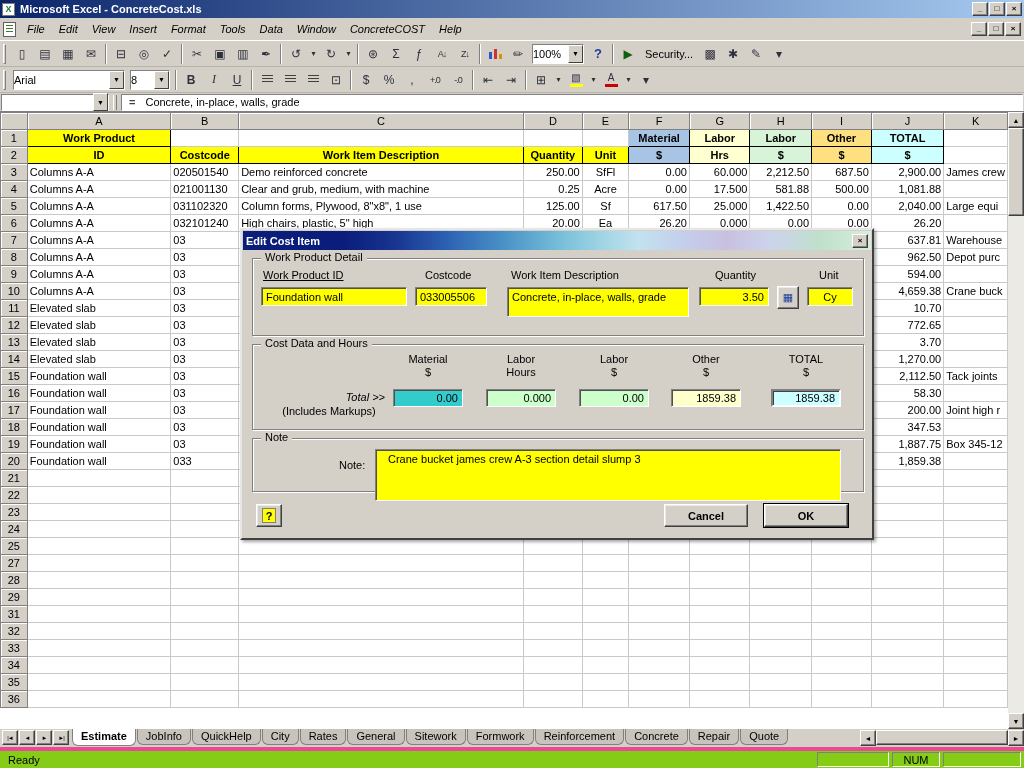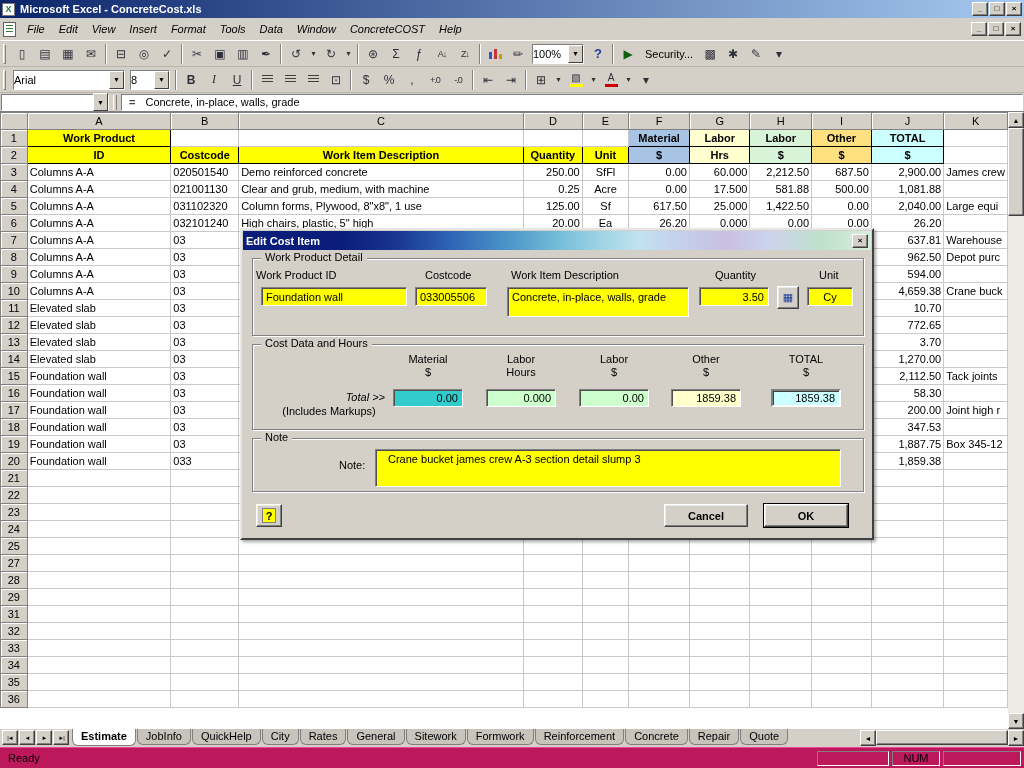--- a/index.html
+++ b/index.html
@@ -77,21 +77,21 @@
 .tabbar{position:absolute;left:0;top:729px;width:100%;height:18px;background:#d4d0c8;display:flex;align-items:flex-start;}
 .tabnav{display:flex;gap:1px;padding:1px 3px 0 2px;}
 .tabnav-btn{width:16px;height:15px;background:#d4d0c8;border:1px solid;border-color:#fff #404040 #404040 #fff;box-shadow:inset -1px -1px 0 #808080;font-size:6px;display:flex;align-items:center;justify-content:center;letter-spacing:-1px;}
 .tabs{display:flex;align-items:flex-start;overflow:hidden;}
 .tab{height:16px;padding:1px 8px 0;background:#c8c4bc;border:1px solid #808080;border-top:none;border-radius:0 0 6px 6px;margin-right:1px;white-space:nowrap;}
 .tab.active{background:#fff;font-weight:bold;height:17px;}
 .hscroll{margin-left:auto;display:flex;width:164px;padding-top:1px;flex:0 0 auto;}
 .hthumb{flex:1;height:15px;background:#d4d0c8;border:1px solid;border-color:#fff #404040 #404040 #fff;box-shadow:inset -1px -1px 0 #808080;}
 
 
-.statusbar{position:absolute;left:0;top:747px;width:100%;height:21px;background:#be185d;border-top:1px solid #ec4899;display:flex;align-items:center;padding:2px 3px;gap:3px;}
+.statusbar{position:absolute;left:0;top:747px;width:100%;height:21px;background:#84cc16;border-top:4px solid #ec4899;display:flex;align-items:center;padding:2px 3px;gap:3px;}
 .status-text{padding-left:5px;flex:1;}
 .spanel{height:15px;border:1px solid;border-color:#808080 #fff #fff #808080;padding:0 8px;display:flex;align-items:center;justify-content:center;}
 .sp1{width:72px;}.sp-num{width:48px;}.sp2{width:78px;}
 
 
 .dlg{position:absolute;left:196px;top:228px;width:634px;height:312px;background:#d4d0c8;border:2px solid;border-color:#e6e6e6 #404040 #404040 #e6e6e6;box-shadow:2px 2px 3px rgba(0,0,0,.35);margin-left:44px;}
 .dlg-title{height:19px;margin:1px;background:linear-gradient(to right,#0b1d7a 0%,#0b1d7a 16%,#173490 24%,#2e64b5 33%,#4b94c8 42%,#74bcd8 50%,#9fd4e4 57%,#c2e2ee 63%,#c4cfec 70%,#c9c0e0 77%,#ccd4ec 84%,#bfe0cc 92%,#d8eedd 100%);display:flex;align-items:center;padding:0 3px;}
 .dlg-title-text{color:#fff;font-weight:bold;}
 .dlg-close{margin-left:auto;}
 .group{position:absolute;border:1px solid #808080;box-shadow:inset 1px 1px 0 #fff,1px 1px 0 #fff;}
@@ -99,38 +99,38 @@
 .flabel{position:absolute;white-space:nowrap;}
 .fld{position:absolute;height:19px;display:flex;align-items:center;padding:0 4px;border:1px solid;border-color:#808080 #fff #fff #808080;box-shadow:inset 1px 1px 0 #505050;white-space:nowrap;overflow:hidden;}
 .f-yellow{background:var(--field-yellow);}
 .f-teal{background:var(--field-teal);}
 .f-green{background:var(--field-green);}
 .f-cream{background:var(--field-cream);}
 .f-cyan{background:var(--field-cyan);}
 .num{justify-content:flex-end;}
 .ctr{justify-content:center;}
 .g-wpd{left:10px;top:28px;width:612px;height:78px;}
-.l-id{left:3px;top:10px;}   .wpd-id{left:8px;top:28px;width:146px;}
+.l-id{left:10px;top:10px;text-decoration:underline;}   .wpd-id{left:8px;top:28px;width:146px;}
 .l-cc{left:172px;top:10px;}  .wpd-cc{left:162px;top:28px;width:72px;}
 .l-desc{left:258px;top:10px;}.wpd-desc{left:254px;top:28px;width:182px;height:30px;align-items:flex-start;padding-top:3px;}
 .l-qty{left:462px;top:10px;} .wpd-qty{left:446px;top:28px;width:70px;}
 .calc-btn{left:524px;top:27px;width:22px;height:21px;font-size:11px;color:#20409a;}
 .l-unit{left:566px;top:10px;}.wpd-unit{left:554px;top:28px;width:46px;}
 .g-cost{left:10px;top:114px;width:612px;height:86px;}
 .cost-col{position:absolute;top:8px;width:74px;text-align:center;}
 .cost-col span{display:block;line-height:13px;}
 .cc0{left:138px;}.cc1{left:231px;}.cc2{left:324px;}.cc3{left:416px;}.cc4{left:516px;}
 .cost-fld{top:44px;width:70px;height:18px;}
 .cf0{left:140px;}.cf1{left:233px;}.cf2{left:326px;}.cf3{left:418px;}
 .cf4{left:518px;border-width:2px;box-shadow:inset 1px 1px 0 #404040;}
 .cost-total-label{position:absolute;left:20px;top:46px;width:112px;text-align:right;font-style:italic;}
 .cost-total-sub{position:absolute;left:8px;top:60px;width:136px;text-align:center;}
 .g-note{left:10px;top:208px;width:612px;height:54px;}
 .l-note{left:86px;top:20px;}
-.note-fld{left:122px;top:10px;width:466px;height:38px;align-items:flex-start;padding:3px 12px;}
+.note-fld{left:122px;top:10px;width:466px;height:52px;align-items:flex-start;padding:3px 12px;}
 .btn{position:absolute;height:23px;background:#d4d0c8;border:1px solid;border-color:#fff #404040 #404040 #fff;box-shadow:inset -1px -1px 0 #808080,inset 1px 1px 0 #ebebeb;display:flex;align-items:center;justify-content:center;}
 .help-btn{left:14px;top:274px;width:26px;height:23px;}
 .help-q{background:var(--field-yellow);width:14px;height:15px;display:flex;align-items:center;justify-content:center;font-weight:bold;border:1px solid #808080;}
 .btn-cancel{left:422px;top:274px;width:84px;font-weight:bold;}
 .btn-ok{left:522px;top:274px;width:84px;font-weight:bold;outline:1px solid #000;}
 </style>
 </head>
 <body>
 
 <div class="app">

